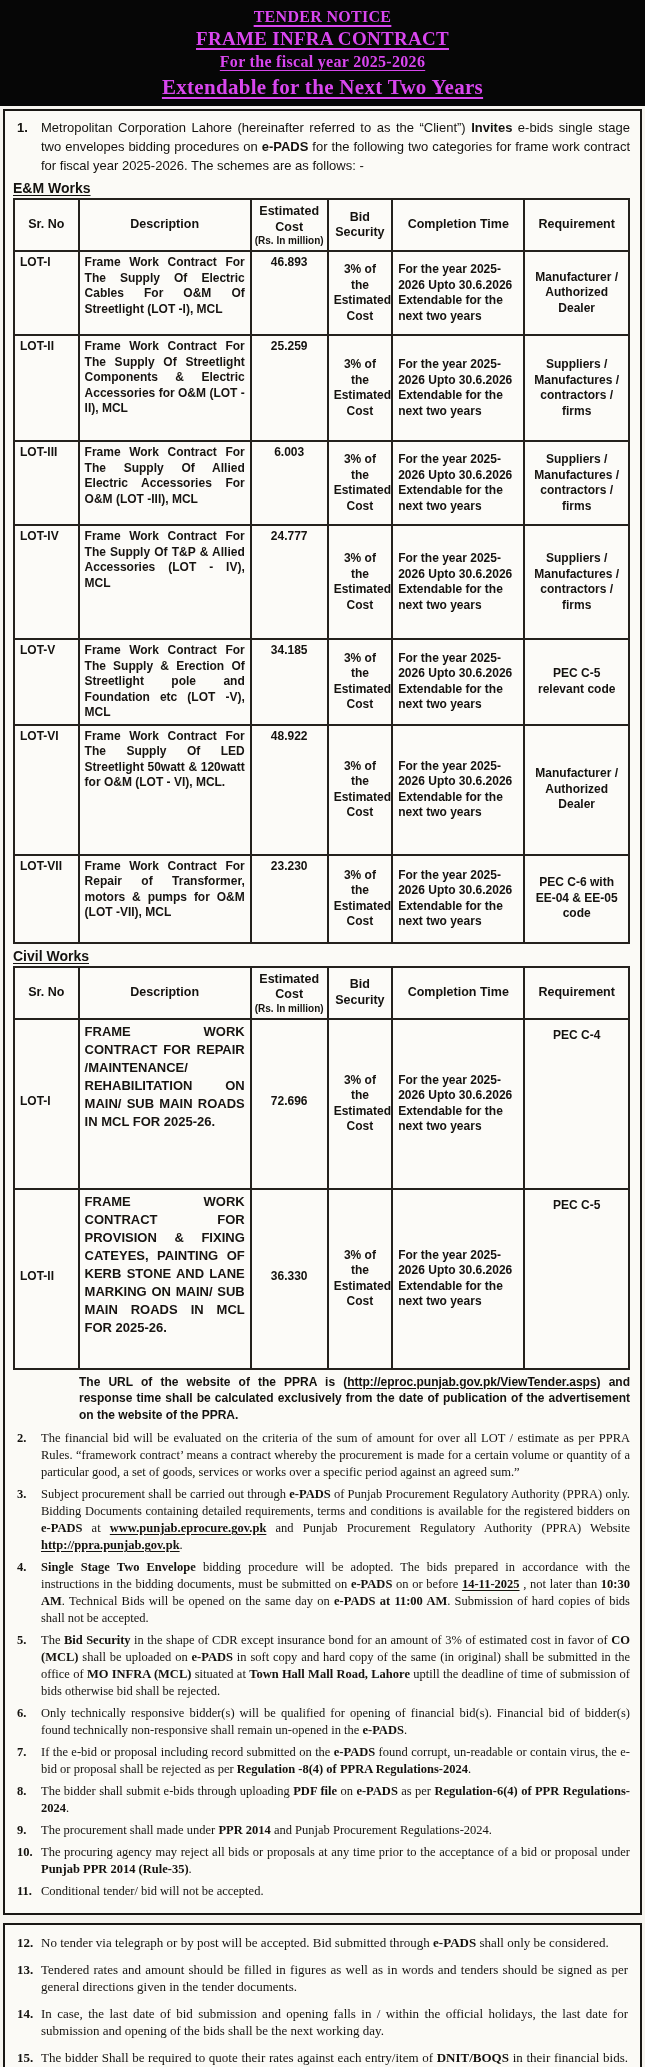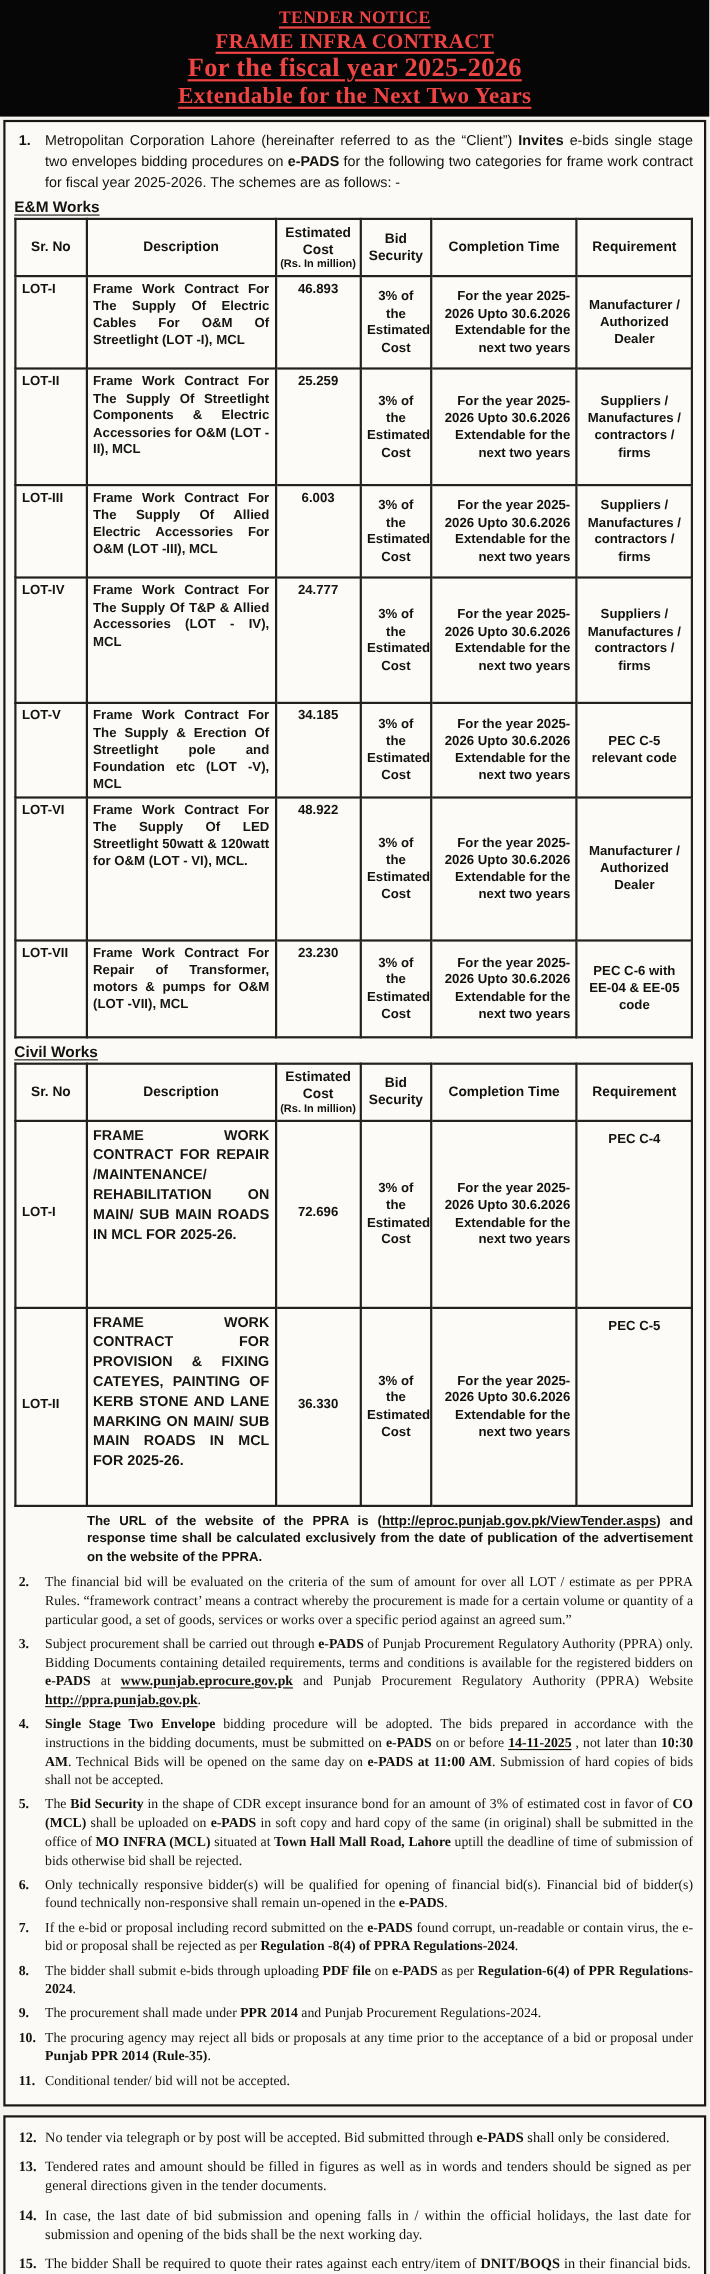--- a/index.html
+++ b/index.html
@@ -8,30 +8,30 @@
     background:#f6f4ef;
     font-family:"Liberation Sans", sans-serif;
     color:#14120f;
     -webkit-font-smoothing:antialiased;
   }
   .page{width:645px;position:relative;}
 
   
   .masthead{
     background:#060606;
-    color:#ef4444;
+    color:#d946ef;
     text-align:center;
     padding:7px 0 6px 0;
     font-family:"Liberation Serif", serif;
     font-weight:bold;
   }
   .m-line{text-decoration:underline;text-underline-offset:3px;text-decoration-thickness:2px;letter-spacing:.3px;}
   .m1{font-size:16px;line-height:20px;}
   .m2{font-size:19px;line-height:23px;}
-  .m3{font-size:24px;line-height:24px;text-decoration:underline;}
+  .m3{font-size:16px;line-height:24px;text-decoration:underline;}
   .m4{font-size:21px;line-height:26px;}
 
   
   .box{
     border:2.5px solid #191714;
     background:#fbfaf6;
     margin:3px 3px 0 3px;
     padding:7px 10px 8px 8px;
   }
   .box2{margin-top:8px;padding:9px 12px 8px 8px;}
@@ -87,21 +87,21 @@
     text-align:center;
     vertical-align:middle;
     font-weight:bold;
     padding:4px 2px;
   }
   th .sub{display:block;font-size:10px;line-height:11px;font-weight:bold;}
   td.sr{vertical-align:top;text-align:left;font-weight:bold;padding-top:7px;padding-left:6px;}
   td.desc{vertical-align:top;text-align:justify;padding:6px 7px;font-weight:bold;color:#171411;margin-left:28px;}
   td.cost{vertical-align:top;text-align:center;padding-top:7px;font-weight:bold;margin-left:44px;}
   td.bid{vertical-align:middle;text-align:center;font-weight:bold;}
-  td.time{vertical-align:middle;text-align:right;font-weight:bold;border-radius:24px;}
+  td.time{vertical-align:middle;text-align:left;font-weight:bold;border-radius:24px;}
   td.req{vertical-align:middle;text-align:center;font-weight:bold;}
   #em-table tbody tr:nth-of-type(1){height:84px;}
   #em-table tbody tr:nth-of-type(2){height:106px;}
   #em-table tbody tr:nth-of-type(3){height:84px;}
   #em-table tbody tr:nth-of-type(4){height:114px;}
   #em-table tbody tr:nth-of-type(5){height:76px;}
   #em-table tbody tr:nth-of-type(6){height:130px;}
   #em-table tbody tr:nth-of-type(7){height:88px;}
   #civil-table tbody tr:nth-of-type(1){height:170px;}
   #civil-table tbody tr:nth-of-type(2){height:180px;}

